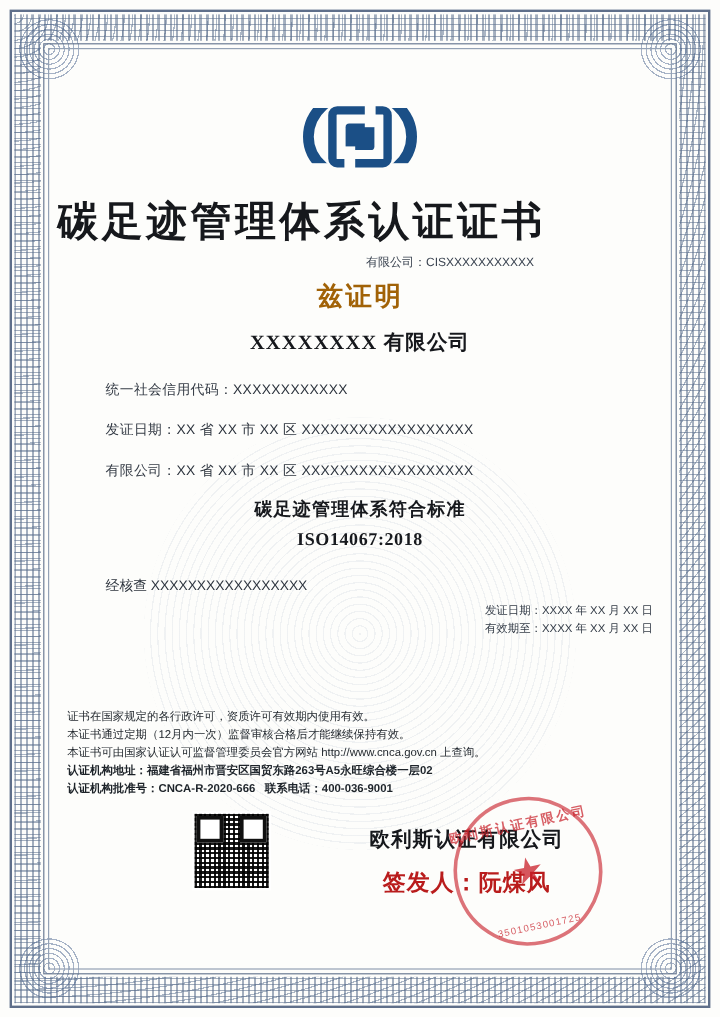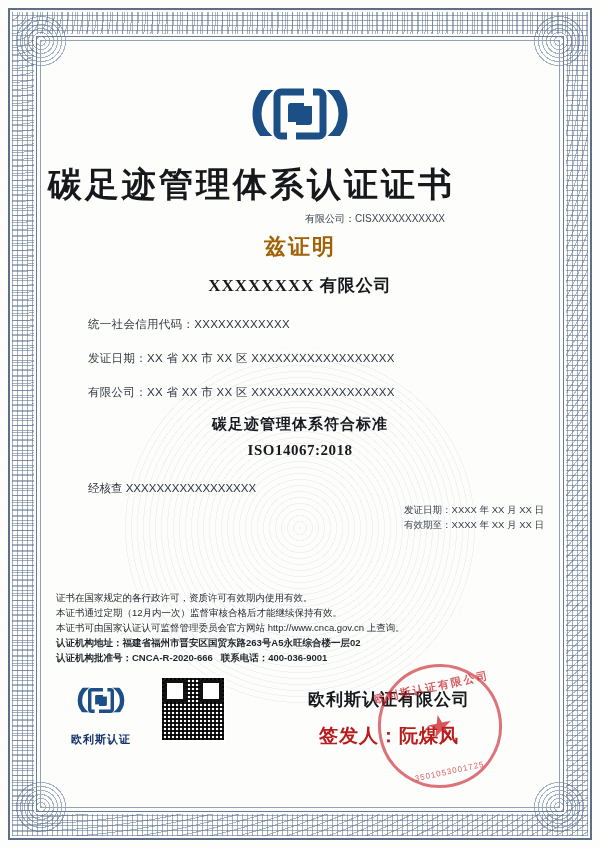--- a/index.html
+++ b/index.html
@@ -363,32 +363,20 @@
       <div>本证书可由国家认证认可监督管理委员会官方网站 http://www.cnca.gov.cn 上查询。</div>
       <div class="bold">认证机构地址：福建省福州市晋安区国贸东路263号A5永旺综合楼一层02</div>
       <div class="bold">
         <span>认证机构批准号：CNCA-R-2020-666</span>&nbsp;&nbsp;&nbsp;<span>联系电话：400-036-9001</span>
       </div>
     </div>
 
     <div class="footer">
       <div class="footer-row">
 
-        <div class="foot-logo">
-          <svg class="mark" viewBox="0 0 106 86">
-            <path d="M53 6 C29 6 10 24 10 44 C10 64 29 80 53 80 C77 80 96 64 96 44 C96 24 77 6 53 6 Z" fill="none" stroke="#1b4f86" stroke-width="9"></path>
-            <rect x="0" y="0" width="106" height="18" fill="#fdfdfb"></rect>
-            <rect x="0" y="68" width="106" height="18" fill="#fdfdfb"></rect>
-            <rect x="30" y="22" width="46" height="44" rx="4" fill="none" stroke="#1b4f86" stroke-width="7"></rect>
-            <rect x="41" y="33" width="24" height="22" rx="3" fill="#1b4f86"></rect>
-            <rect x="57" y="18" width="9" height="18" fill="#fdfdfb"></rect>
-            <rect x="40" y="52" width="9" height="18" fill="#fdfdfb"></rect>
-          </svg>
-          <div class="name">欧利斯认证</div>
-        </div>
 
         <div class="qr"></div>
 
         <div class="issuer">
           <div class="issuer-name">欧利斯认证有限公司</div>
           <div class="issuer-sign">签发人：阮煤风</div>
         </div>
 
         <div class="seal">
           <div class="seal-top">欧利斯认证有限公司</div>

